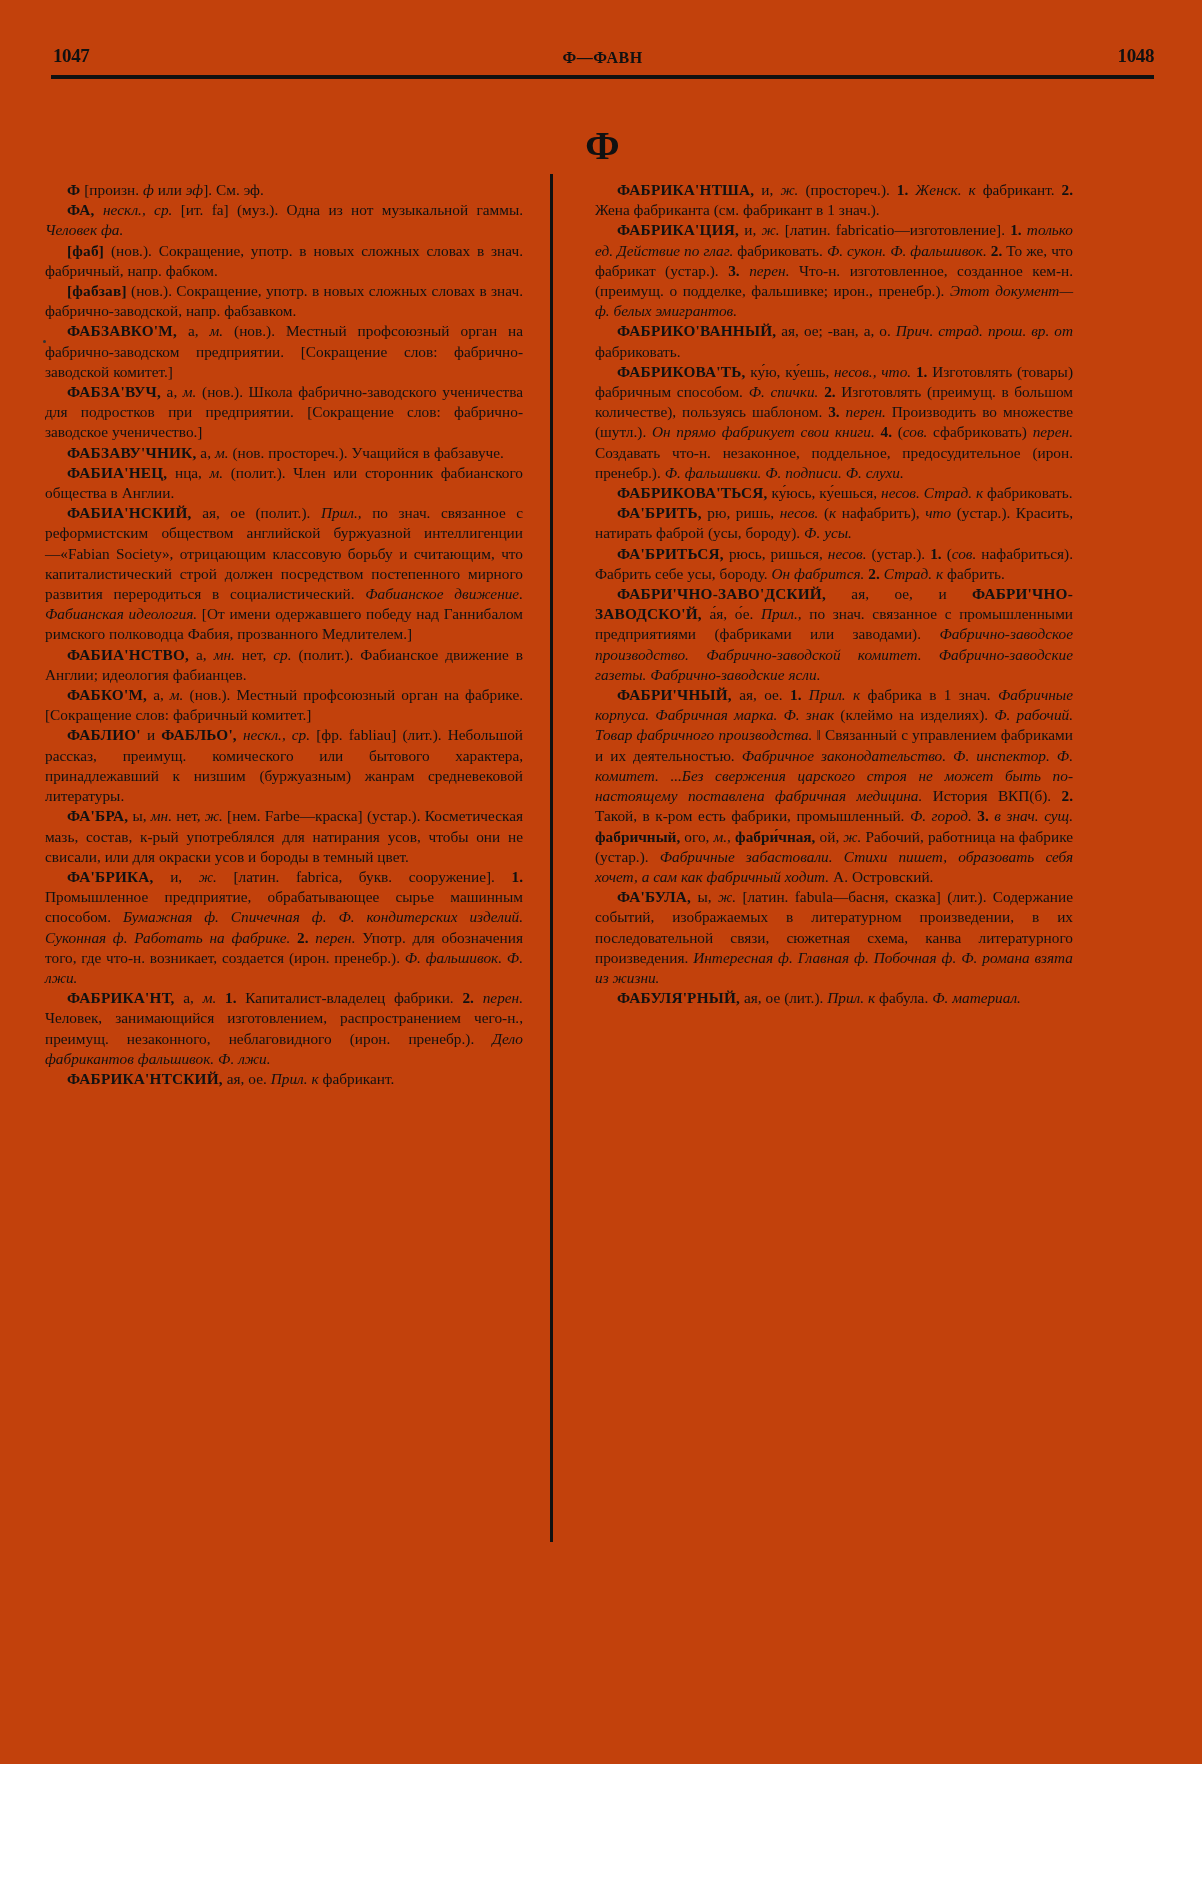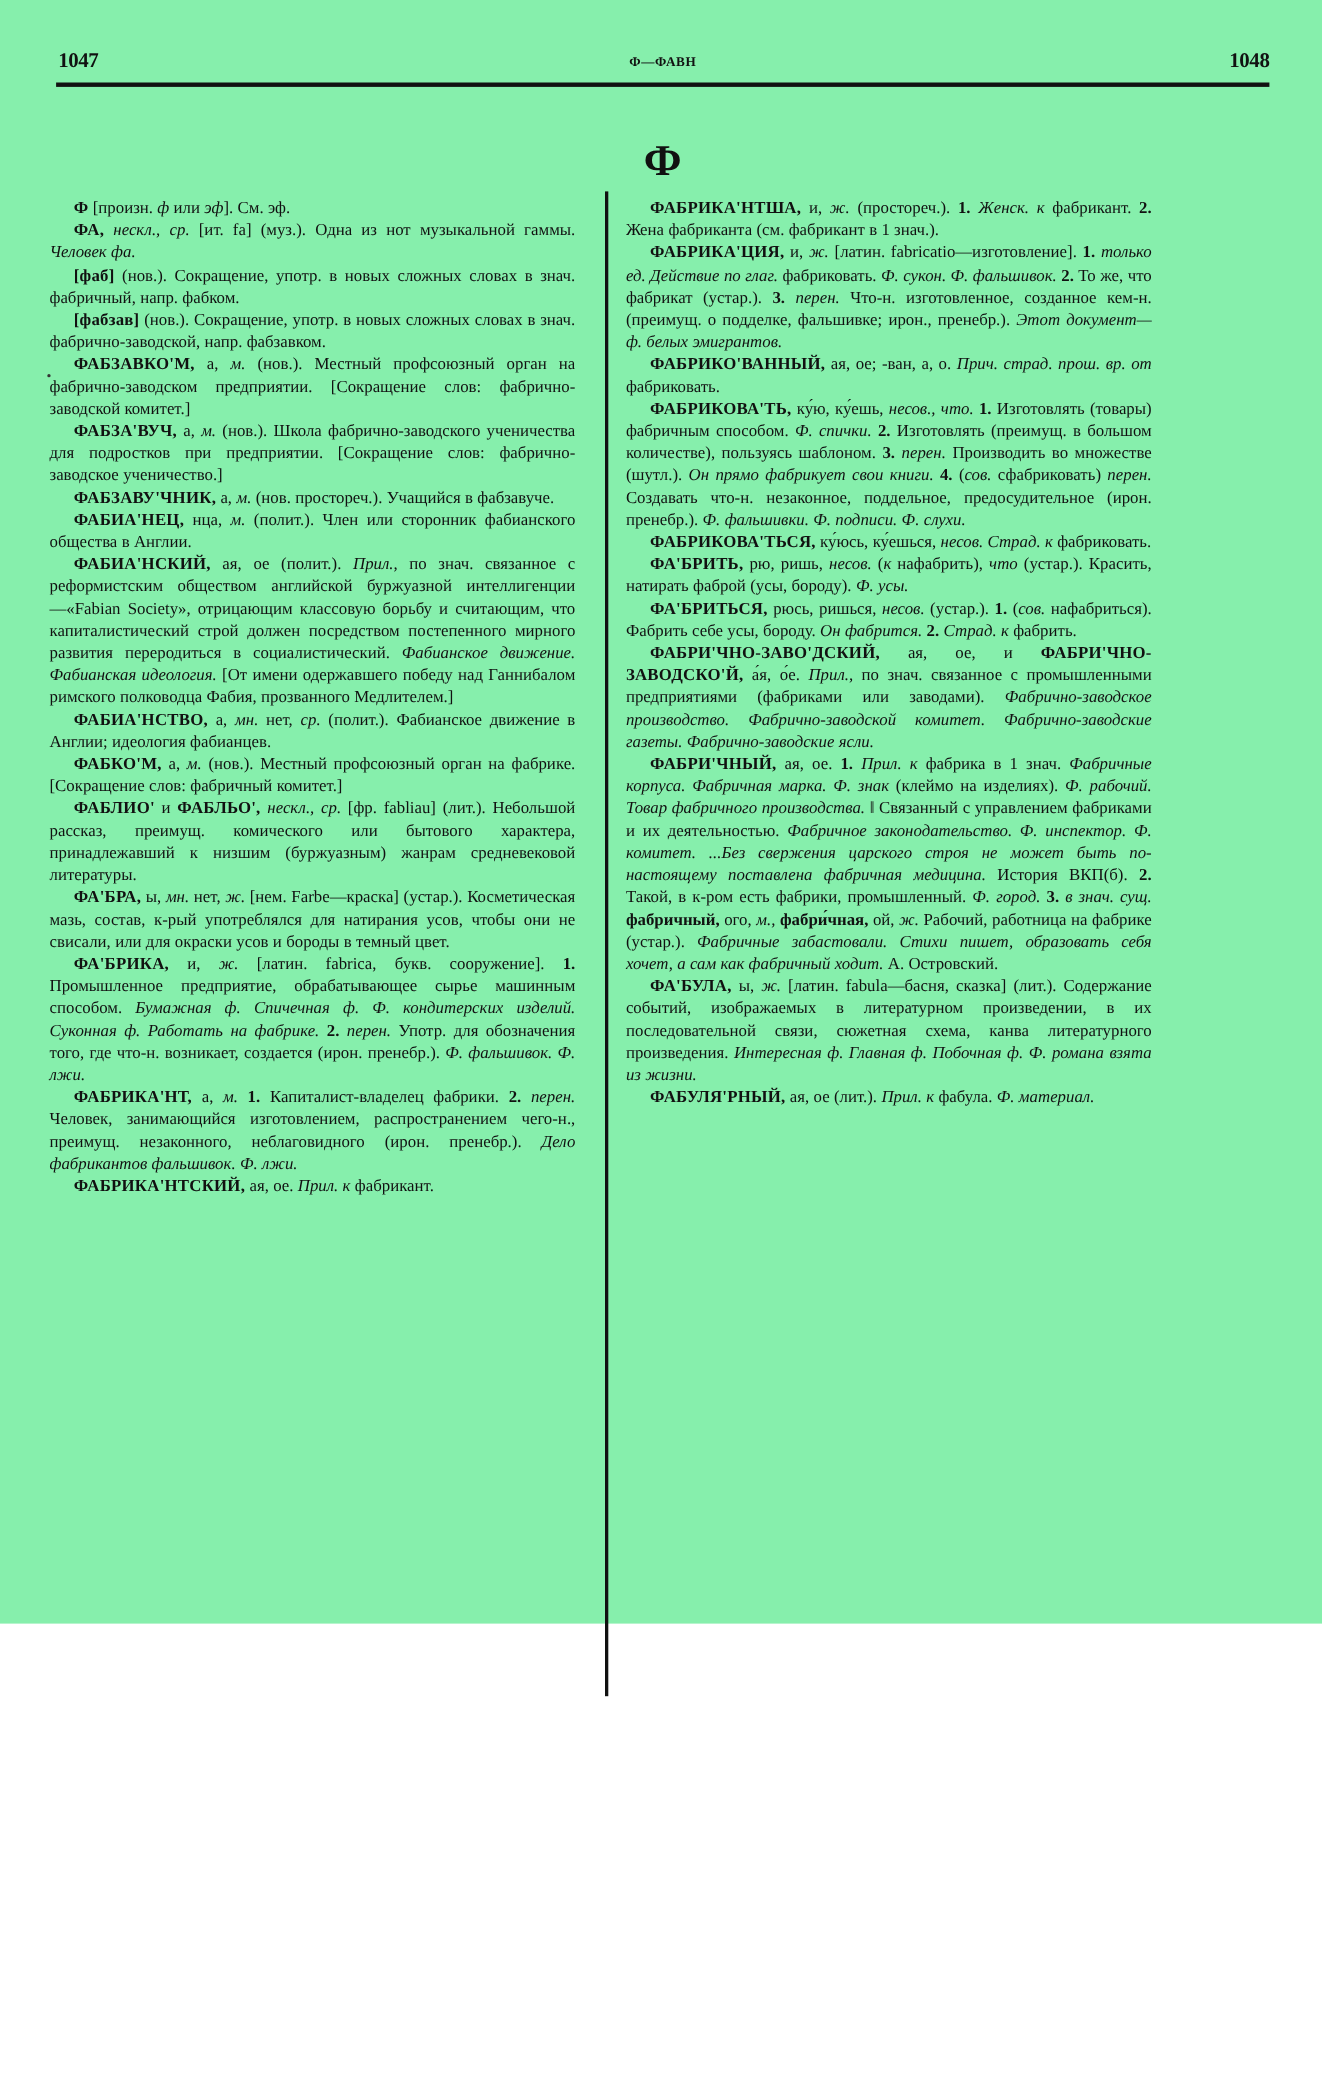--- a/index.html
+++ b/index.html
@@ -10,22 +10,22 @@
   body {
     width: 1202px;
     height: 1900px;
     font-family: "Liberation Serif", "DejaVu Serif", serif;
     color: #111111;
     overflow: hidden;
   }
   .page {
     position: relative;
     width: 1202px;
-    height: 1476px;
-    background: #86efac;
+    height: 1764px;
+    background: #c2410c;
     box-sizing: border-box;
   }
   .page-inner {
     position: absolute;
     left: 45px;
     top: 45px;
     width: 1115px;
     height: 1810px;
   }
 
@@ -44,21 +44,21 @@
   }
   .folio-left  { left: 8px; }
   .folio-right { right: 6px; }
   .head-title {
     position: absolute;
     left: 0;
     right: 0;
     top: 4px;
     text-align: center;
     font-weight: bold;
-    font-size: 12px;
+    font-size: 16px;
     letter-spacing: 0.5px;
   }
   .head-rule {
     position: absolute;
     left: 6px;
     right: 6px;
     top: 30px;
     height: 4px;
     background: #111;
   }
@@ -84,21 +84,21 @@
   .col {
     width: 478px;
     font-size: 15.3px;
     line-height: 20.2px;
     text-align: justify;
     text-justify: inter-word;
     hyphens: manual;
     word-spacing: 0.1px;
   }
   .col-left  { padding-right: 28px; }
-  .col-right { padding-left: 18px; }
+  .col-right { padding-left: 44px; }
 
   .col-divider {
     position: absolute;
     left: 505px;
     top: -6px;
     width: 3px;
     height: 1368px;
     background: #111;
   }
 

